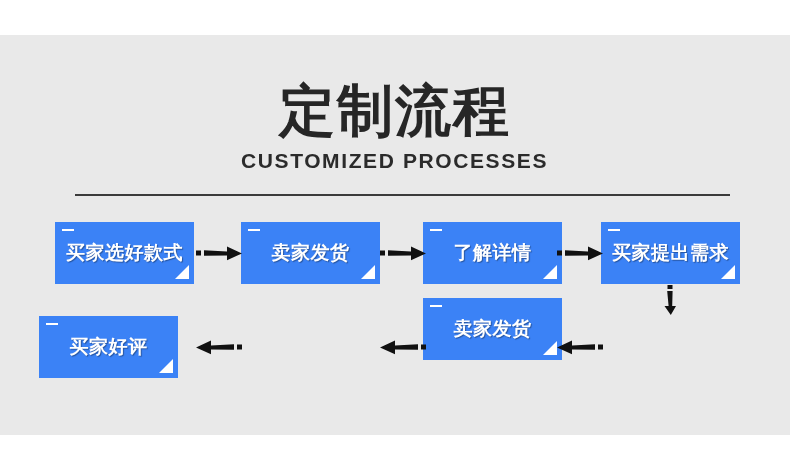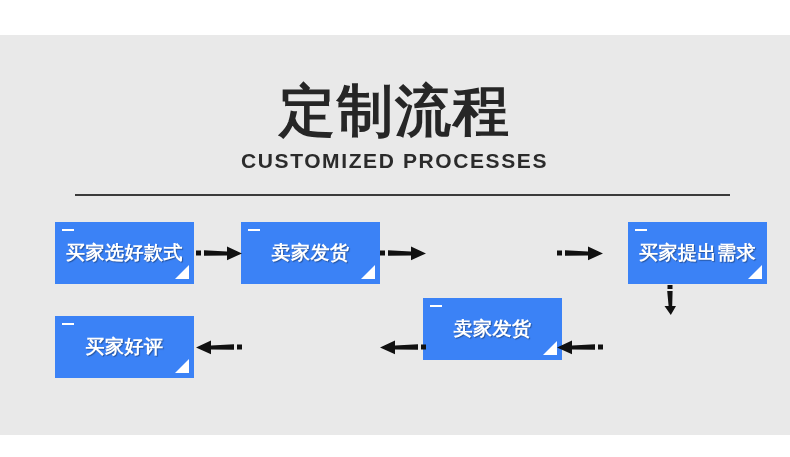--- a/index.html
+++ b/index.html
@@ -108,23 +108,23 @@
     width: 0;
     height: 0;
     border-left: 14px solid transparent;
     border-bottom: 14px solid #ffffff;
   }
 
   
   .b-r1c1 { left: 55px;  top: 222px; }
   .b-r1c2 { left: 241px; top: 222px; }
   .b-r1c3 { left: 423px; top: 222px; }
-  .b-r1c4 { left: 601px; top: 222px; margin-left: 27px; }
-  
-  .b-r2c1 { left: 55px;  top: 316px; }
+  .b-r1c4 { left: 601px; top: 222px; }
+  
+  .b-r2c1 { left: 39px;  top: 316px; }
   .b-r2c2 { left: 241px; top: 316px; }
   .b-r2c3 { left: 423px; top: 298px; }
   .b-r2c4 { left: 601px; top: 316px; }
 
   
   .arrow {
     position: absolute;
     width: 46px;
     height: 22px;
   }
@@ -160,20 +160,25 @@
   <div class="box b-r1c1">
     <span class="corner-dash"></span>
     <span class="label">买家选好款式</span>
     <span class="corner-tri"></span>
   </div>
   <div class="box b-r1c2">
     <span class="corner-dash"></span>
     <span class="label">卖家发货</span>
     <span class="corner-tri"></span>
   </div>
+  <div class="box b-r1c3">
+    <span class="corner-dash"></span>
+    <span class="label">了解详情</span>
+    <span class="corner-tri"></span>
+  </div>
   <div class="box b-r1c4">
     <span class="corner-dash"></span>
     <span class="label">买家提出需求</span>
     <span class="corner-tri"></span>
   </div>
 
   <div class="box b-r2c1">
     <span class="corner-dash"></span>
     <span class="label">买家好评</span>
     <span class="corner-tri"></span>

